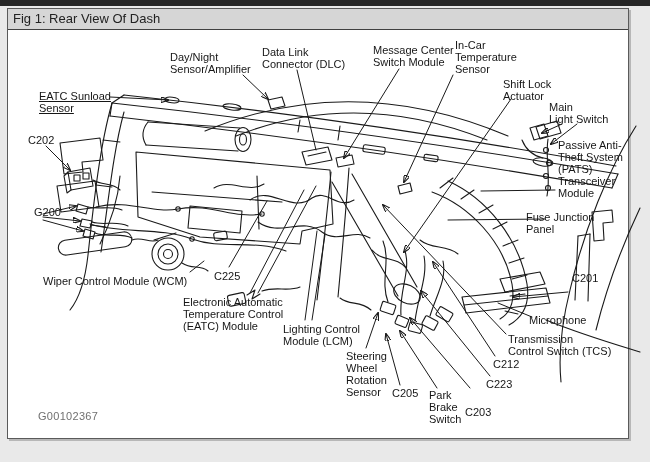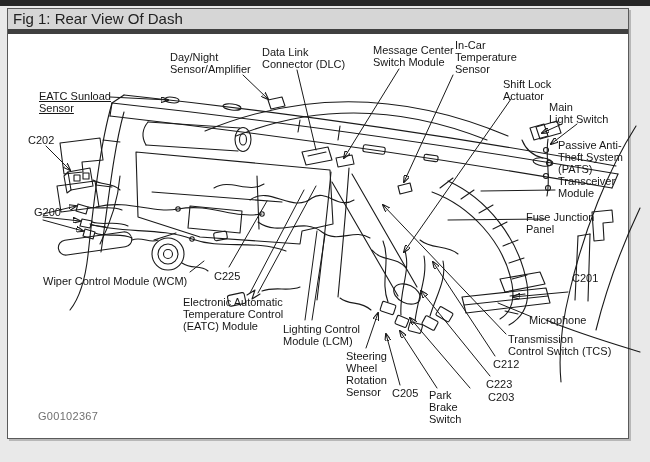--- a/index.html
+++ b/index.html
@@ -8,22 +8,22 @@
     background:#e9e9e9;
     font-family:"Liberation Sans", sans-serif;
   }
   .top-strip { position:absolute; left:0; top:0; width:650px; height:6px; background:#262626; }
   .figure-box {
     position:absolute; left:7px; top:8px; width:620px; height:429px;
     background:#ffffff; border:1px solid #5a5a5a;
     box-shadow:2px 2px 0 #b7b7b7;
   }
   .figure-header {
-    height:20px; background:#d6d6d6; border-bottom:5px solid #404040;
-    font-size:15px; line-height:20px; color:#222; padding-left:5px;
+    height:20px; background:#d6d6d6; border-bottom:1px solid #404040;
+    font-size:13px; line-height:20px; color:#222; padding-left:5px;
   }
   .art { position:absolute; left:0; top:0; }
   .lbl {
     position:absolute; font-size:11px; line-height:12px; color:#161616;
     white-space:pre-line;
   }
   .figure-id { position:absolute; left:38px; top:410px; font-size:11px; color:#707070; letter-spacing:0.3px; }
   svg path, svg line, svg rect, svg circle, svg ellipse { stroke:#1a1a1a; fill:none; stroke-width:1.1; stroke-linecap:round; stroke-linejoin:round; }
   svg .ldr { stroke-width:1; }
 </style>
@@ -251,15 +251,15 @@
 <div class="lbl" style="left:493px; top:358px;">C212</div>
 <div class="lbl" style="left:346px; top:350px;">Steering
 Wheel
 Rotation
 Sensor</div>
 <div class="lbl" style="left:486px; top:378px;">C223</div>
 <div class="lbl" style="left:392px; top:387px;">C205</div>
 <div class="lbl" style="left:429px; top:389px;">Park
 Brake
 Switch</div>
-<div class="lbl" style="left:465px; top:391px;margin-left:23px;">C203</div>
+<div class="lbl" style="left:465px; top:406px;">C203</div>
 
 <div class="figure-id">G00102367</div>
 
 </body></html>

